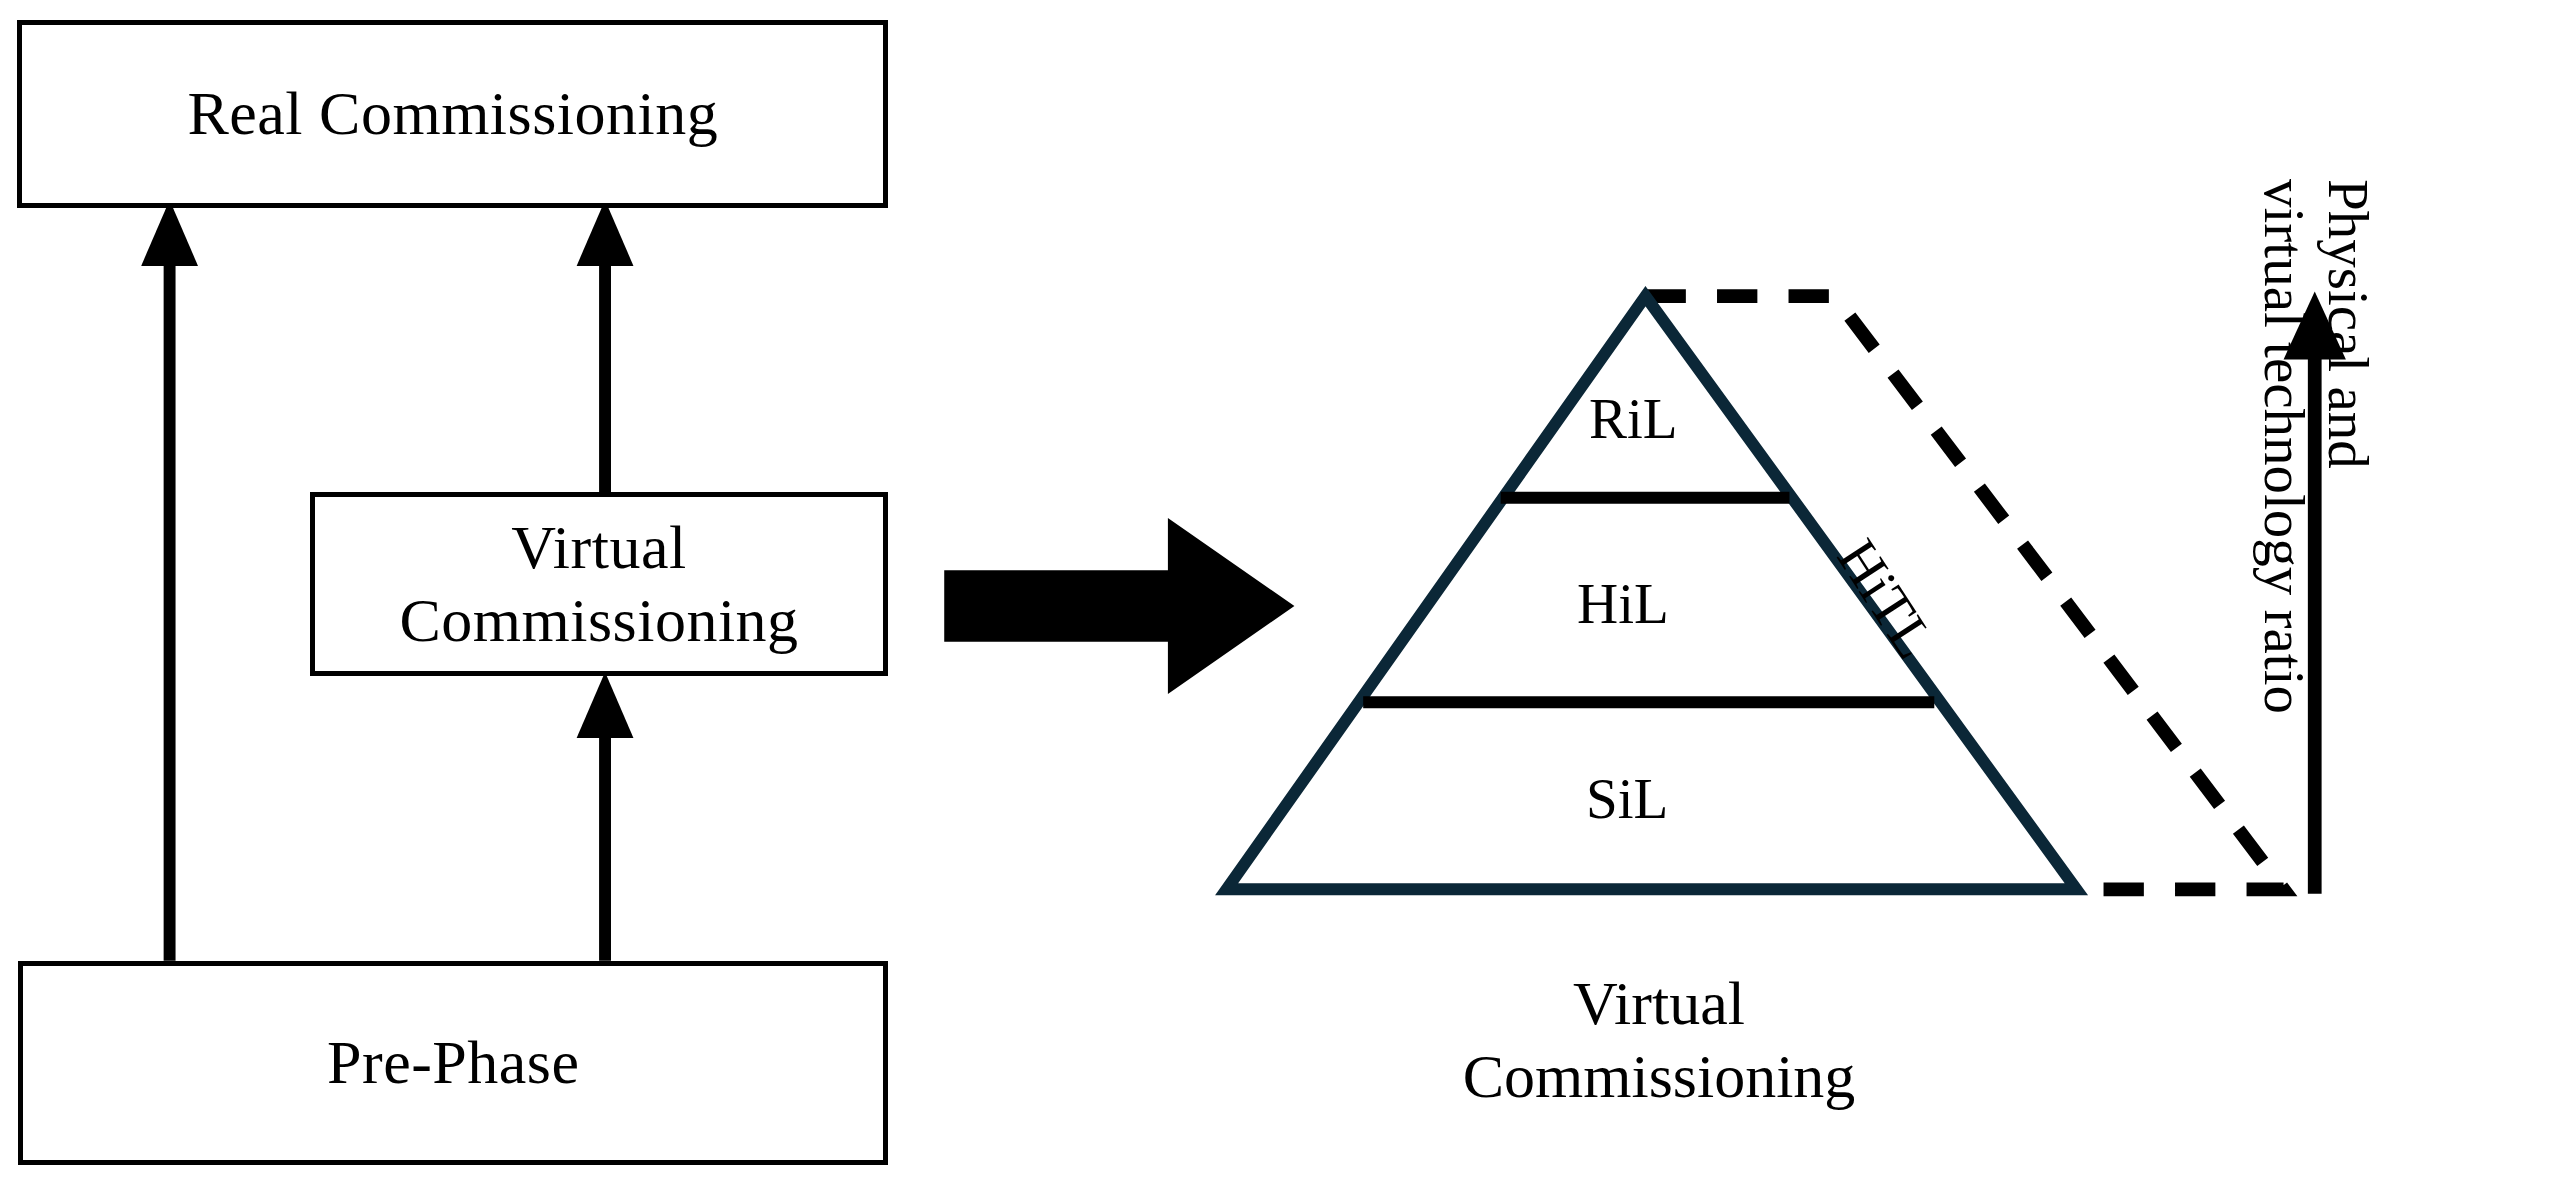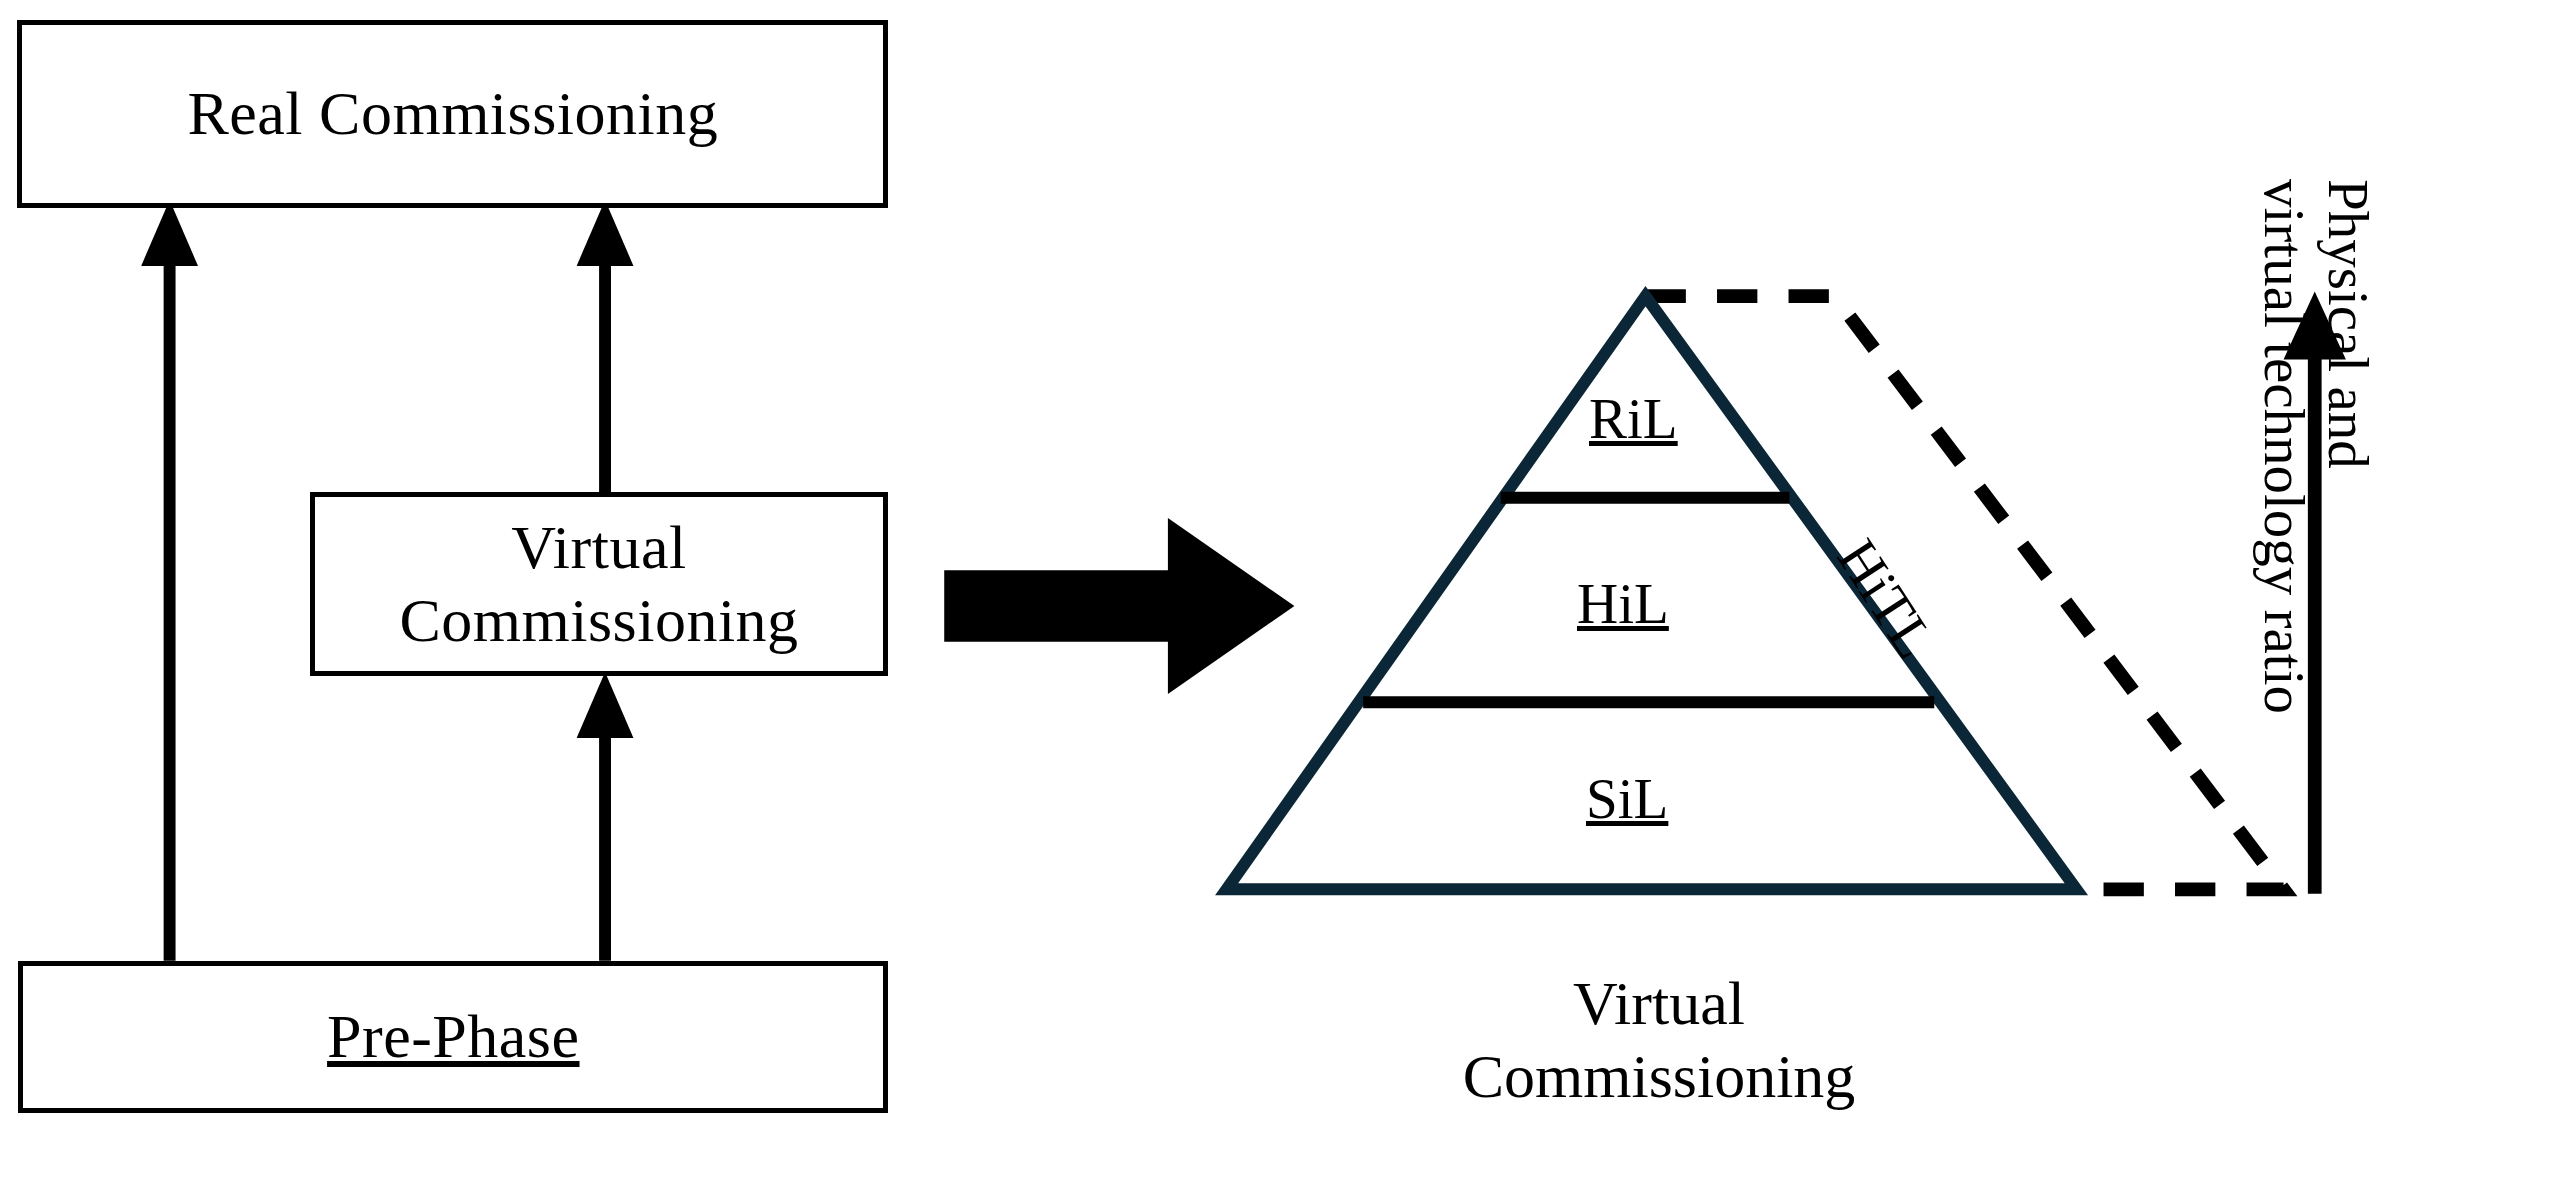--- a/index.html
+++ b/index.html
@@ -31,39 +31,38 @@
     z-index: 4;
   }
   .box-label {
     font-size: 62px;
     line-height: 1.18;
     letter-spacing: 0.5px;
     white-space: pre-line;
   }
   #box-real       { left: 17.4px;  top: 20px;   width: 871px; height: 188px; }
   #box-virtual    { left: 310px; top: 492px;  width: 578px; height: 184px; }
-  #box-prephase   { left: 18.3px;  top: 961px; width: 870px; height: 152px; text-decoration: underline; }
+  #box-prephase   { left: 18.3px;  top: 961px; width: 870px; height: 204px; }
 
   #flow-svg, #pyramid-svg {
     position: absolute;
     left: 0; top: 0;
     width: 2576px;
     height: 1179px;
     overflow: visible;
     z-index: 2;
   }
 
   .pyr-label {
     position: absolute;
     color: #000000;
     font-size: 57px;
     line-height: 1;
     white-space: nowrap;
     z-index: 5;
-    text-decoration: underline;
   }
   #label-ril { left: 1589px; top: 390px; }
   #label-hil { left: 1577px; top: 575px; }
   #label-sil { left: 1586px; top: 770px; text-align: right; }
 
   #label-hitl {
     position: absolute;
     left: 1852px;
     top: 513px;
     font-size: 57px;

